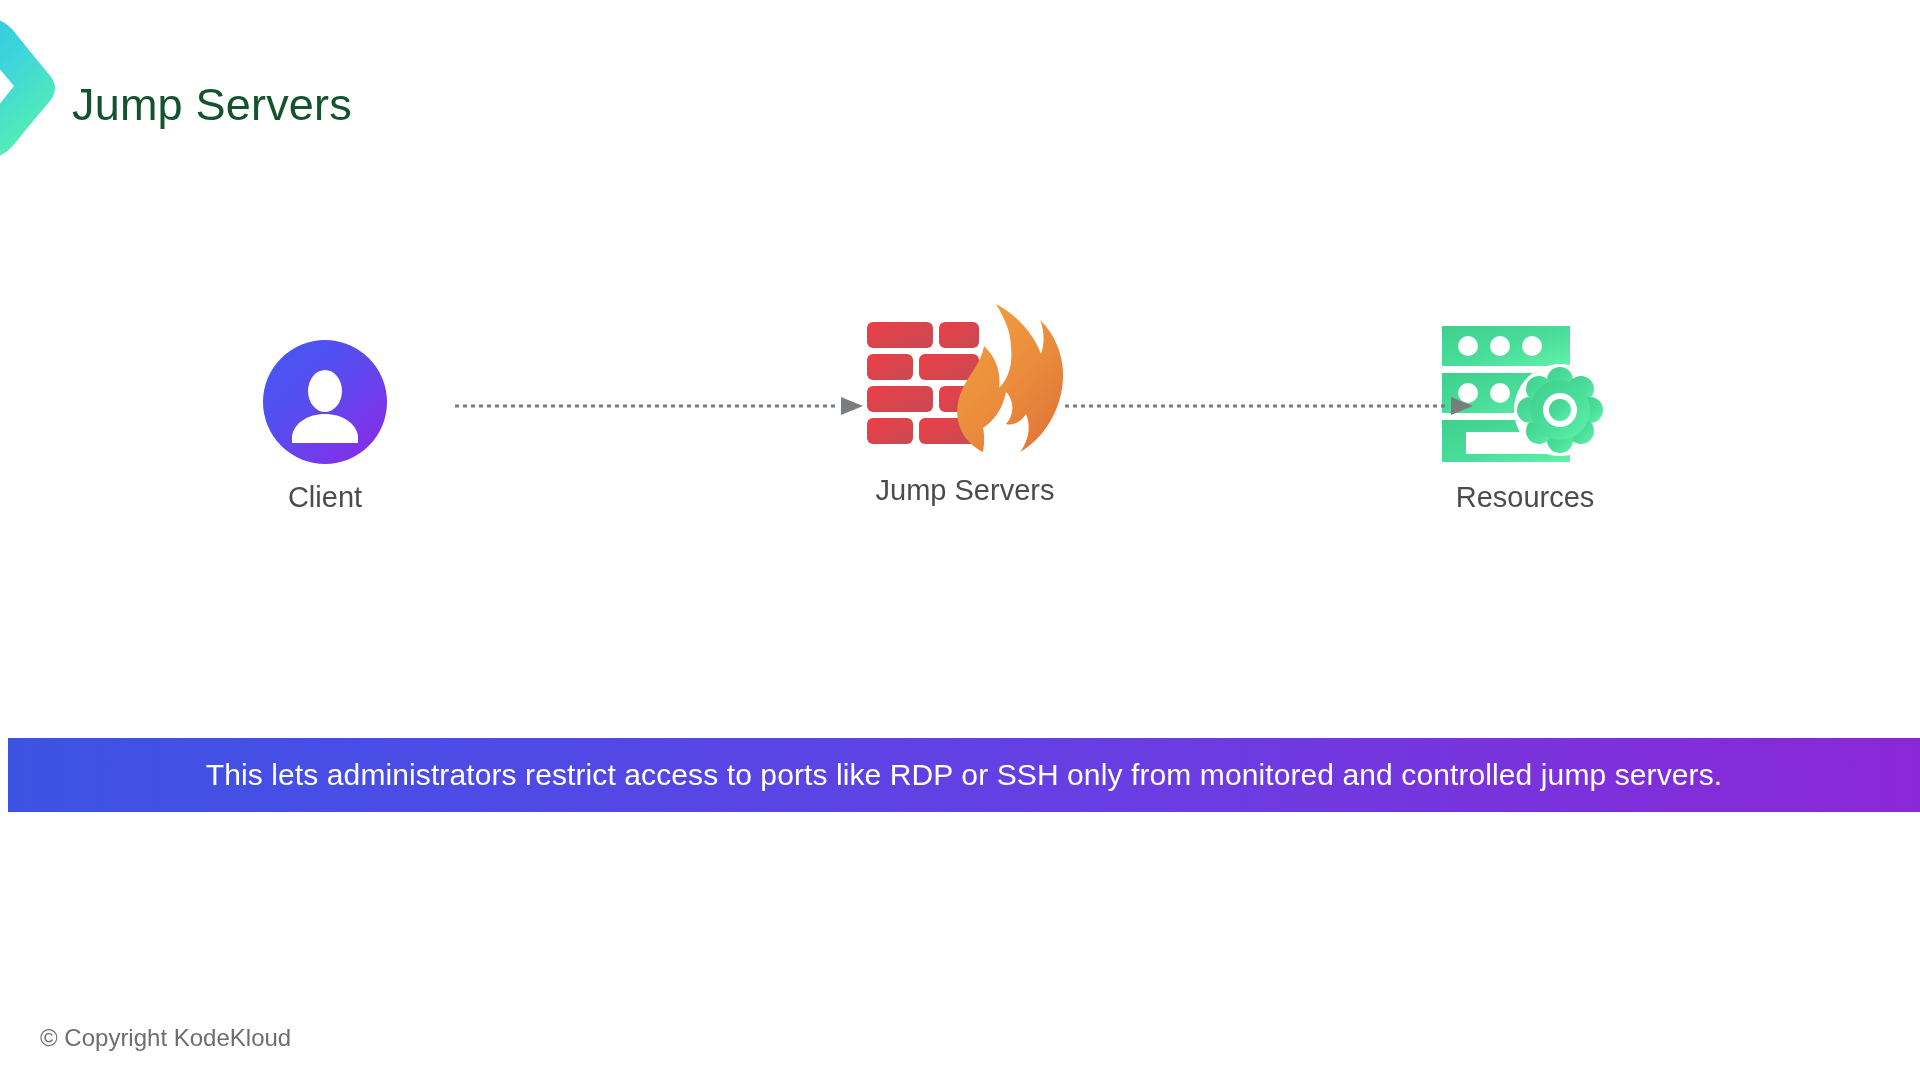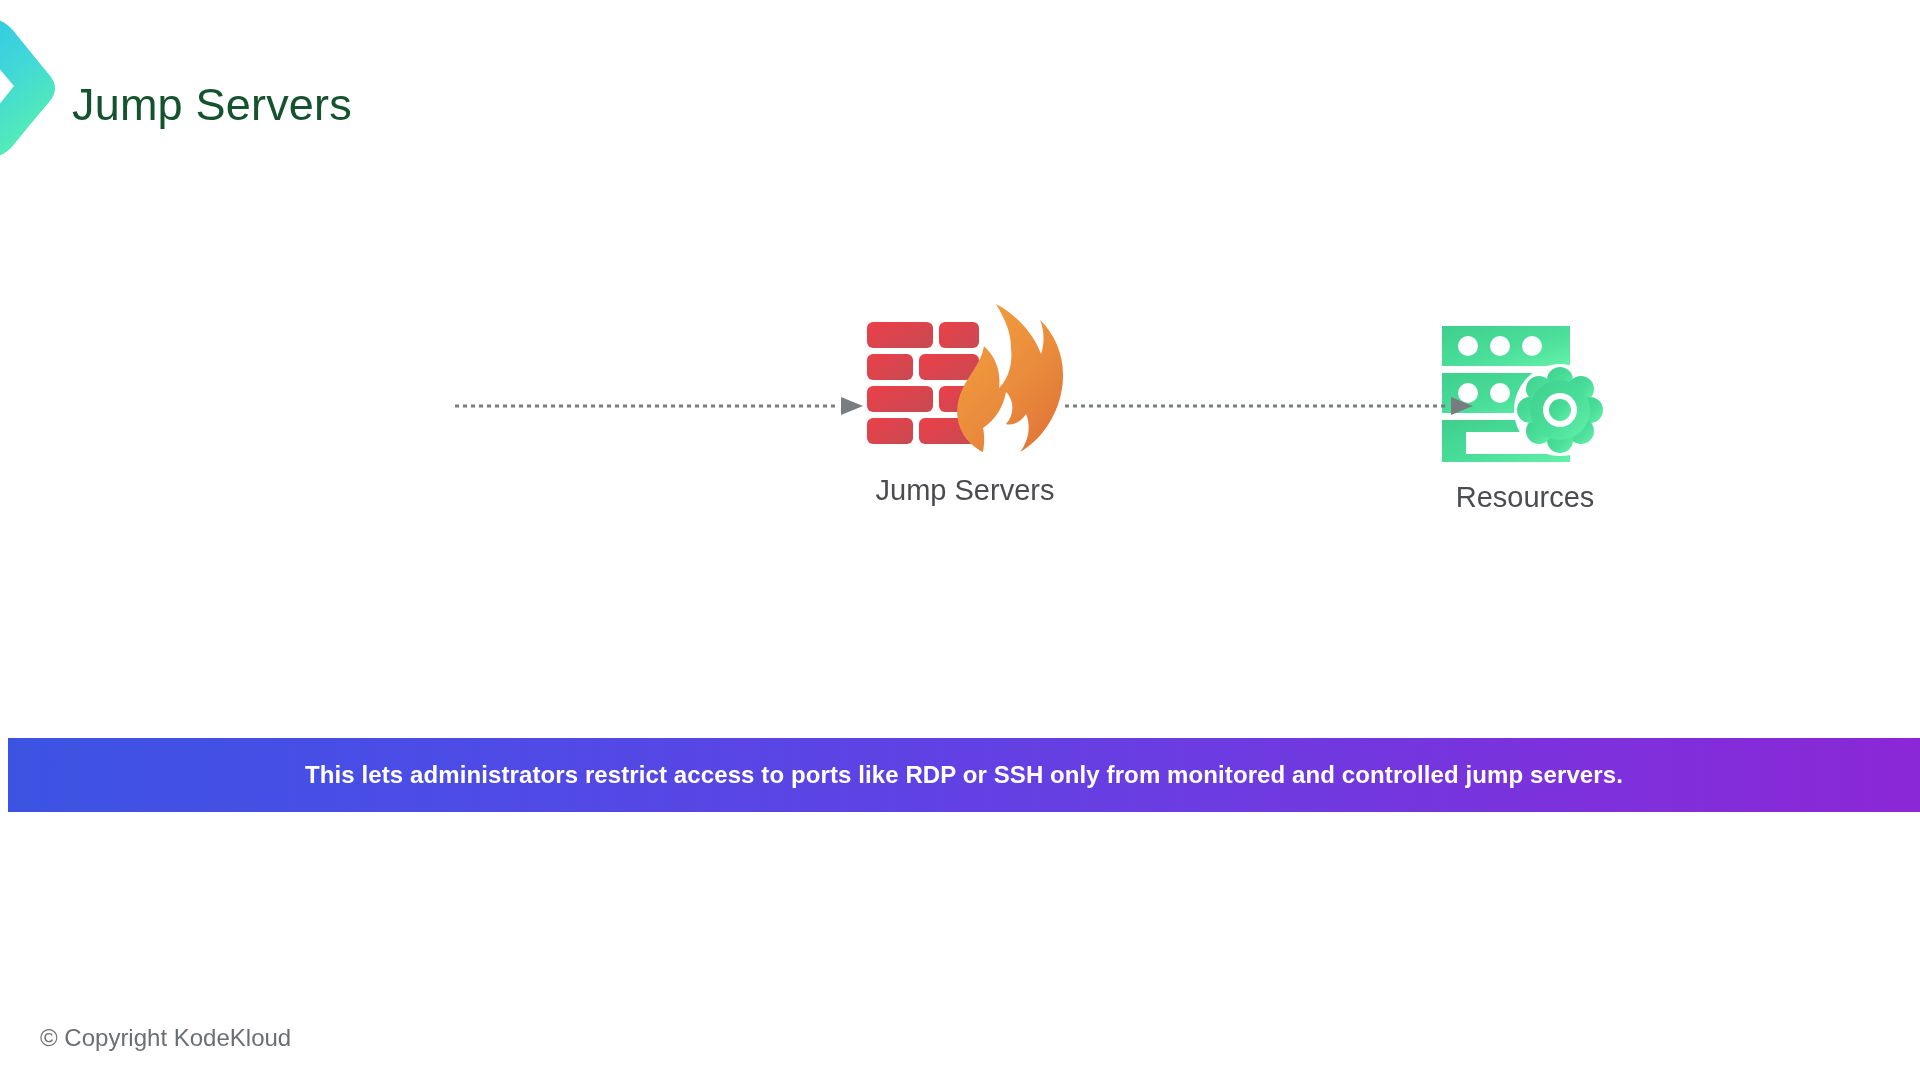--- a/index.html
+++ b/index.html
@@ -88,22 +88,22 @@
     top: 738px;
     width: 1912px;
     height: 74px;
     background: linear-gradient(90deg, #3c53e2 0%, #4b4ce6 22%, #6b3ce2 62%, #8b27d6 100%);
     display: flex;
     align-items: center;
     justify-content: center;
   }
   .banner-text {
     color: #ffffff;
-    font-size: 24px;
-    font-weight: 700;
+    font-size: 30px;
+    font-weight: 400;
     letter-spacing: 0.1px;
     white-space: nowrap;
     padding: 0 20px;
   }
 
   
   .footer-copyright {
     position: absolute;
     left: 40px;
     top: 1024px;
@@ -128,20 +128,37 @@
     <path d="M -5 2 L 30 2 Q 44 2 54 16 L 88 58 Q 97 70 88 82 L 54 124 Q 44 138 30 138 L -5 138 L -5 120 Q 10 120 20 108 L 52 68 L 20 30 Q 10 18 -5 18 Z" fill="url(#gradChevron)"></path>
     <path d="M -5 2 L 28 2 Q 43 2 53 16 L 87 58 Q 96 70 87 82 L 53 124 Q 43 138 28 138 L -5 138 Z" fill="url(#gradChevron)" opacity="0"></path>
     <path d="M -6 0 L 26 0 Q 42 0 52 15 L 88 58 Q 98 70 88 83 L 52 125 Q 42 140 26 140 L -6 140 L -6 118 Q 12 118 22 106 L 56 69 L 22 33 Q 12 21 -6 21 Z" fill="url(#gradChevron)"></path>
   </svg>
 </div>
 
 <div class="page-title">Jump Servers</div>
 
 <div class="diagram">
 
+  <div class="node node-client">
+    <div class="node-art">
+      <svg width="130" height="130" viewBox="0 0 130 130" xmlns="http://www.w3.org/2000/svg">
+        <defs>
+          <linearGradient id="gradClient" x1="5%" y1="5%" x2="95%" y2="95%">
+            <stop offset="0%" stop-color="#4358f2"></stop>
+            <stop offset="45%" stop-color="#5a4bef"></stop>
+            <stop offset="100%" stop-color="#8b2ae6"></stop>
+          </linearGradient>
+        </defs>
+        <circle cx="65" cy="65" r="62" fill="url(#gradClient)"></circle>
+        <ellipse cx="65" cy="54" rx="17" ry="21" fill="#ffffff"></ellipse>
+        <path d="M 65 77 C 48 77 34 86 32 99 L 32 106 L 98 106 L 98 99 C 96 86 82 77 65 77 Z" fill="#ffffff"></path>
+      </svg>
+    </div>
+    <div class="node-label">Client</div>
+  </div>
 
   <div class="node node-jump">
     <div class="node-art">
       <svg width="205" height="160" viewBox="0 0 205 160" xmlns="http://www.w3.org/2000/svg">
         <defs>
           <linearGradient id="gradBrick" x1="0%" y1="0%" x2="100%" y2="100%">
             <stop offset="0%" stop-color="#ec3f47"></stop>
             <stop offset="100%" stop-color="#c74a54"></stop>
           </linearGradient>
           <linearGradient id="gradFlame" x1="10%" y1="0%" x2="90%" y2="100%">

